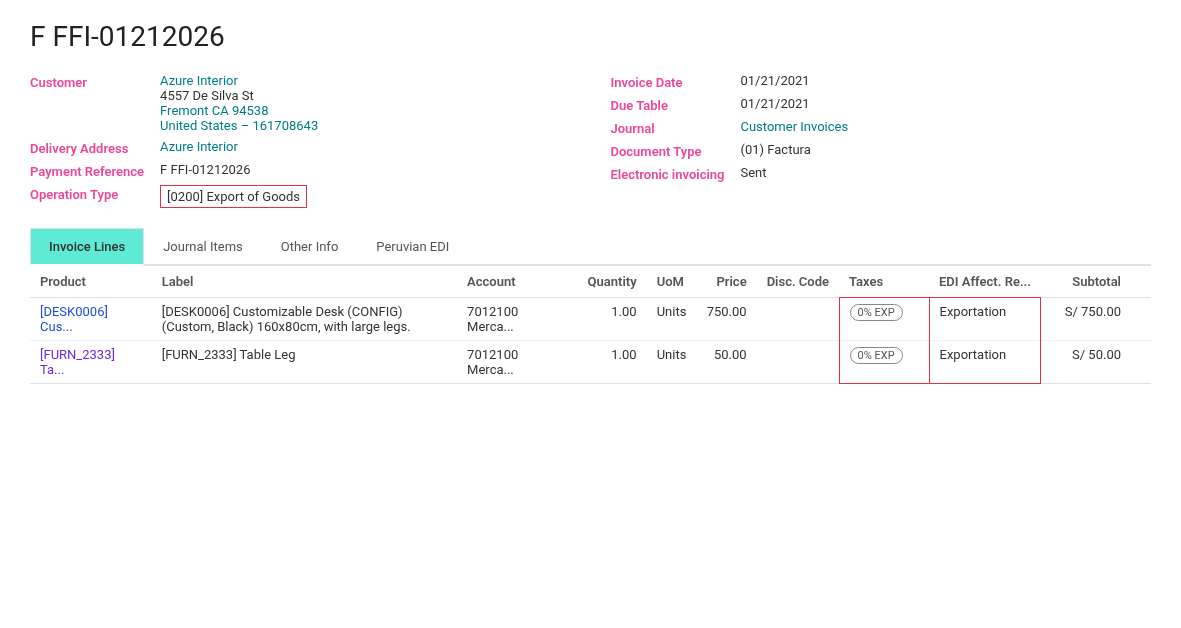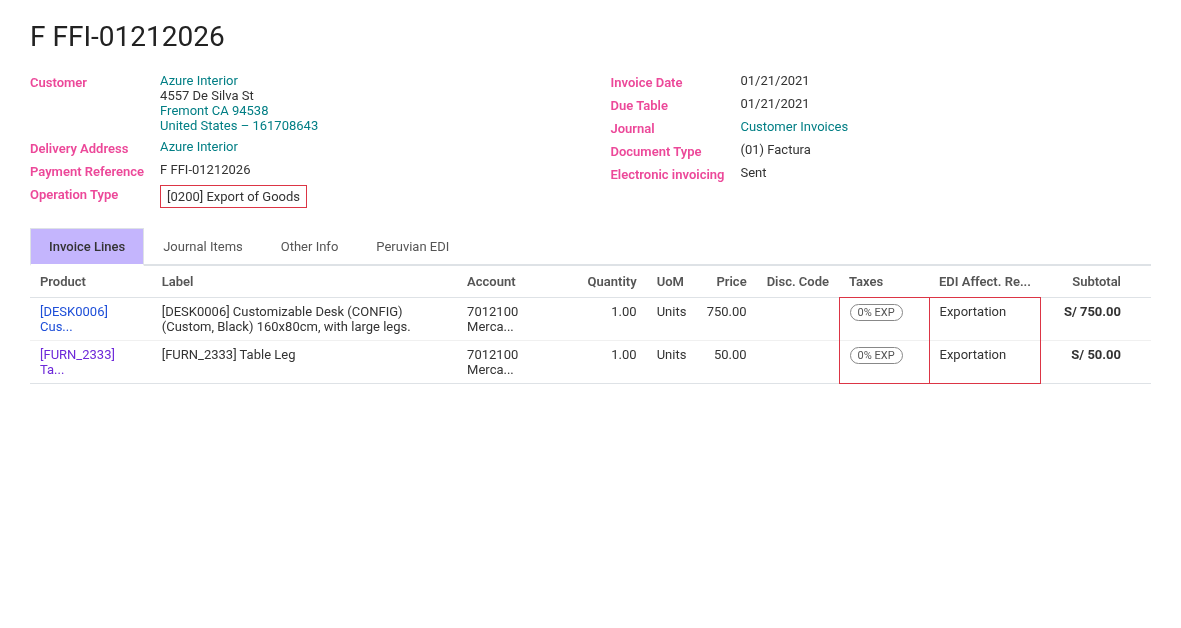--- a/index.html
+++ b/index.html
@@ -66,21 +66,21 @@
       font-size: 13px;
       border: 1px solid transparent;
       border-bottom: none;
       margin-bottom: -2px;
     }
     .tab.active {
       border-color: #dee2e6;
       border-bottom: 2px solid #fff;
       color: #333;
       font-weight: 500;
-      background: #c4b5fd;
+      background: #5eead4;
     }
     .table-container {
       margin-top: 0;
       overflow-x: auto;
     }
     table {
       width: 100%;
       border-collapse: collapse;
       font-size: 13px;
     }
@@ -109,21 +109,20 @@
       display: inline-block;
       border: 1px solid #888;
       border-radius: 10px;
       padding: 1px 7px;
       font-size: 11px;
       color: #555;
       white-space: nowrap;
     }
     .subtotal-col {
       text-align: right;
-      font-weight: bold;
     }
     .col-product { min-width: 120px; }
     .col-label { min-width: 130px; }
     .col-account { min-width: 120px; }
     .col-qty { min-width: 60px; text-align: right; }
     .col-uom { min-width: 50px; margin-top: 15px; }
     .col-price { min-width: 60px; text-align: right; }
     .col-disc { min-width: 70px; }
     .col-taxes { min-width: 90px; }
     .col-edi { min-width: 110px; }

